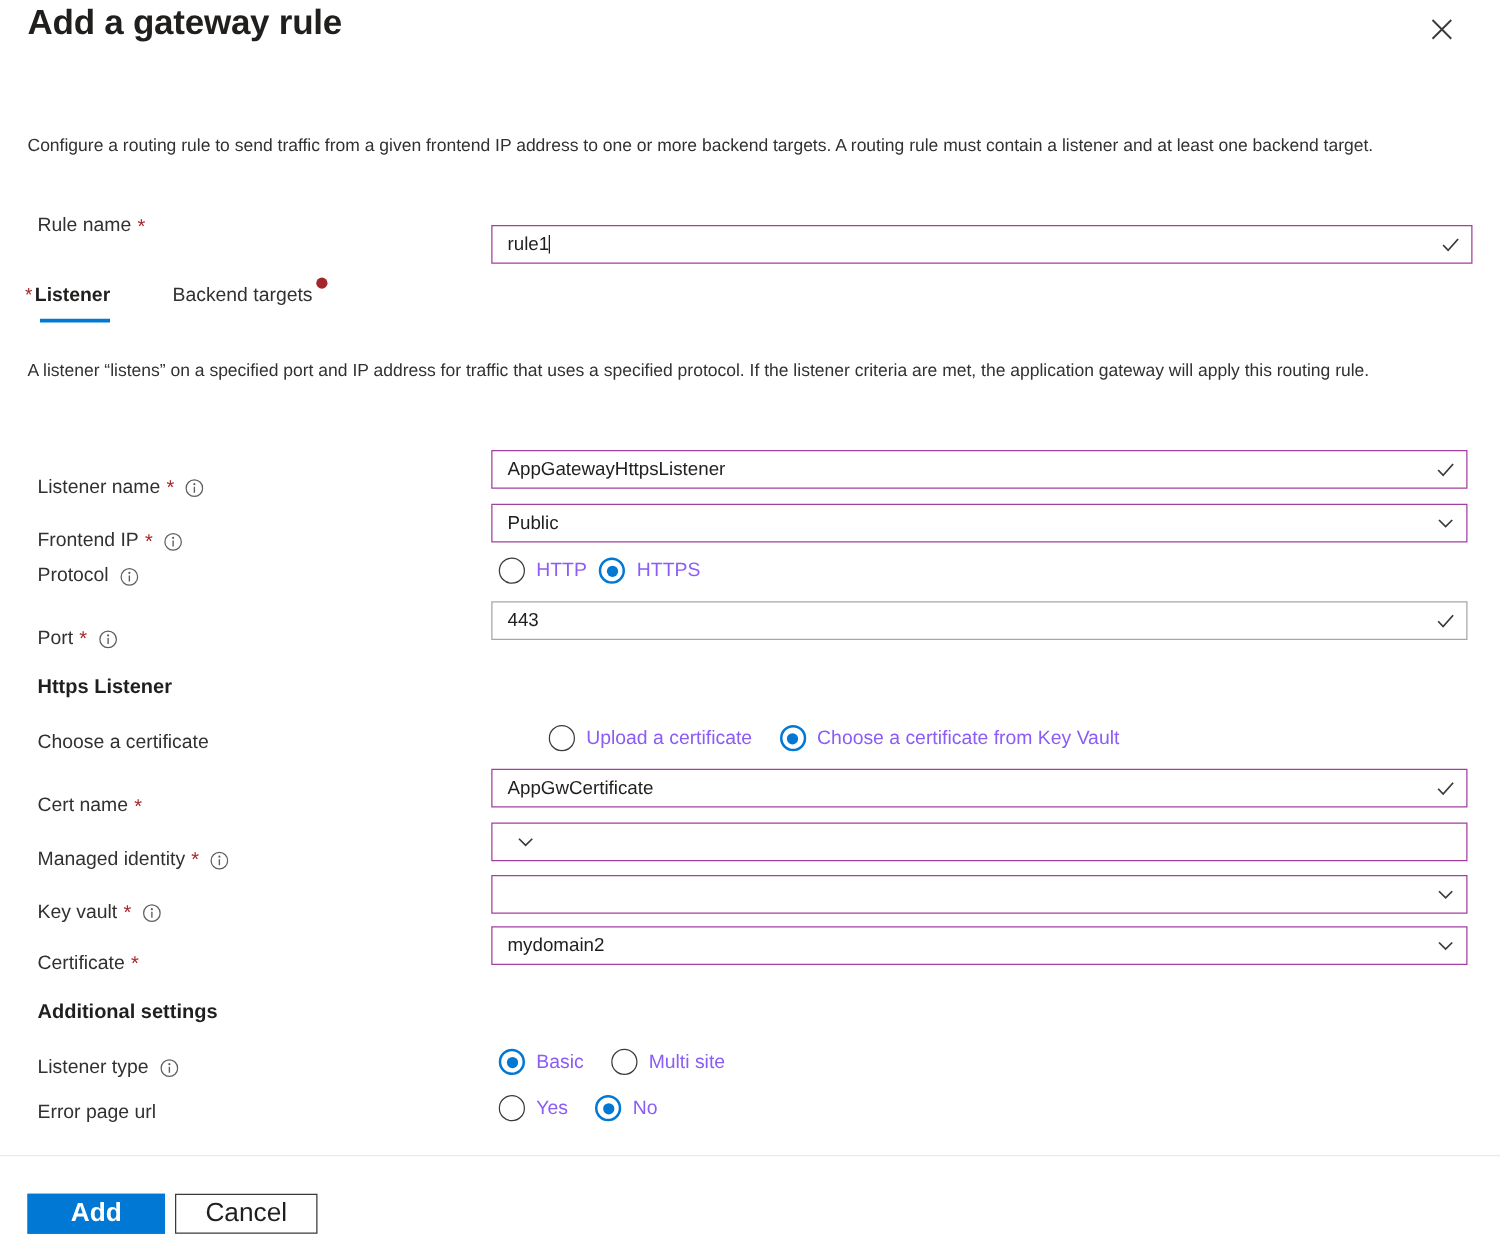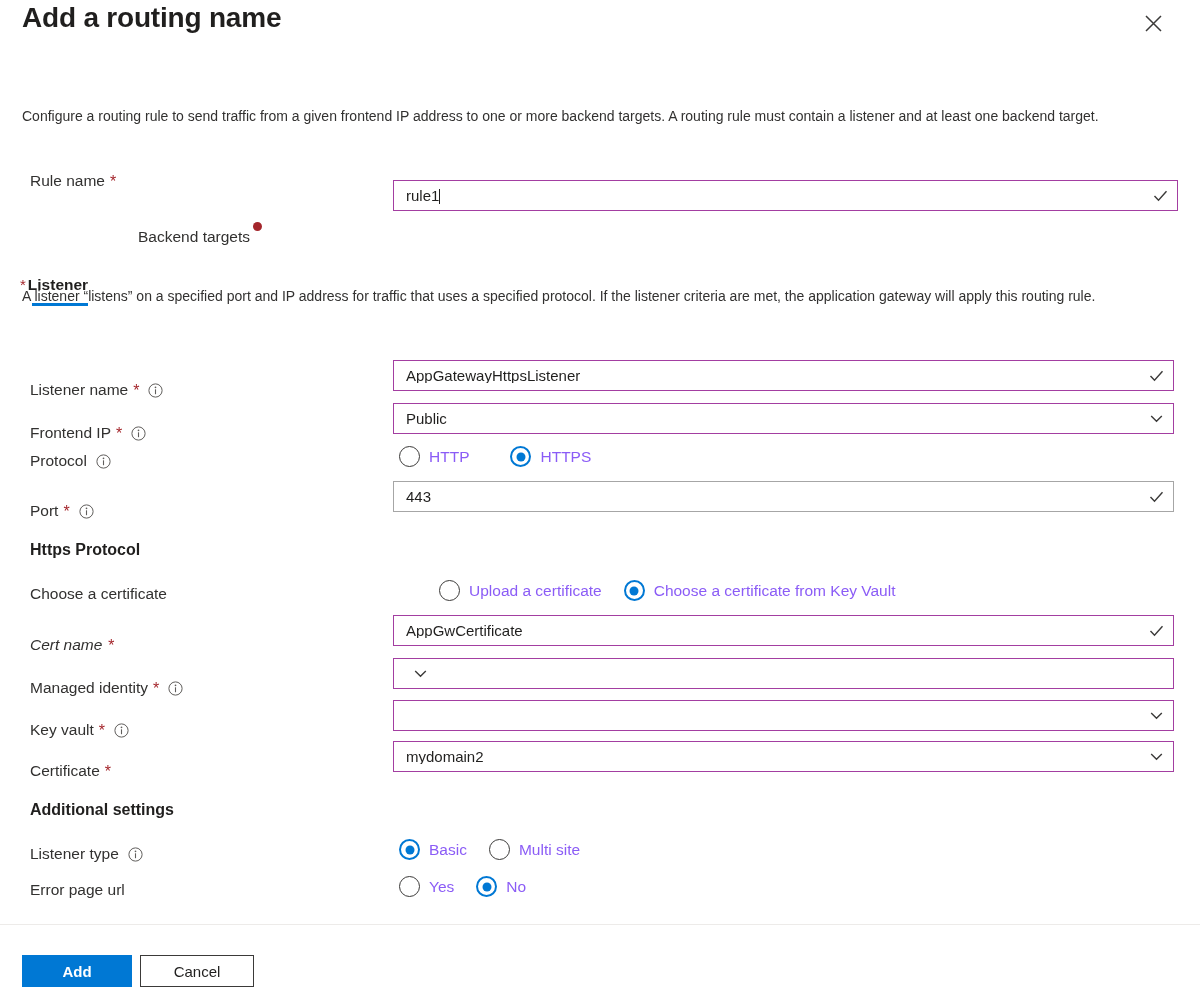--- a/index.html
+++ b/index.html
@@ -126,42 +126,42 @@
   }
 
   
   .divider {
     position: absolute; left: 0; top: 924px;
     width: 1200px; height: 1px; background: #edebe9;
   }
   .btn {
     position: absolute; top: 955px;
     height: 32px;
-    font-size: 15px;
+    font-size: 21px;
     font-family: "Liberation Sans", "DejaVu Sans", sans-serif;
     display: flex; align-items: center; justify-content: center;
     cursor: pointer; padding: 0 16px;
   }
   .btn-primary {
     left: 22px; width: 110px;
     background: #0078d4; color: #ffffff;
     border: 1px solid #0078d4; font-weight: 600;
   }
   .btn-secondary {
     left: 140px; width: 114px;
     background: #ffffff; color: #201f1e;
     border: 1px solid #3b3a39;
   }
 </style>
 </head>
 <body>
 
 <div class="blade">
 
-  <div class="title">Add a routing name</div>
+  <div class="title">Add a gateway rule</div>
 
   <button class="close-btn" aria-label="Close">
     <svg width="19" height="19" viewBox="0 0 19 19">
       <path d="M2 2 L17 17 M17 2 L2 17" stroke="#3b3a39" stroke-width="1.5" fill="none"></path>
     </svg>
   </button>
 
   <div class="desc" id="desc-main">Configure a routing rule to send traffic from a given frontend IP address to one or more backend targets. A routing rule must contain a listener and at least one backend target.</div>
 
   <div class="label" style="top:172px;">
@@ -171,21 +171,21 @@
   <div class="field purple wide" style="top:180px;">
     <span class="field-text"><span>rule1</span><span class="caret"></span></span>
     <span class="field-adorn">
       <svg width="17" height="17" viewBox="0 0 17 17">
           <path d="M2.5 9 L6.5 13.2 L14.5 4.2" stroke="#3b3a39" stroke-width="1.4" fill="none"></path>
         </svg>
     </span>
   </div>
 
   <div class="tabs">
-    <div class="tab active" style="left:0px;margin-top:48px;">
+    <div class="tab active" style="left:0px;">
       <span class="tab-star">*</span><span>Listener</span>
       <span class="tab-underline"></span>
     </div>
     <div class="tab" style="left:118px;">
       <span>Backend targets</span>
       <span class="tab-dot"></span>
     </div>
   </div>
 
   <div class="desc" id="desc-listener">A listener “listens” on a specified port and IP address for traffic that uses a specified protocol. If the listener criteria are met, the application gateway will apply this routing rule.</div>
@@ -238,21 +238,21 @@
           <circle cx="7.5" cy="4.3" r="0.85" fill="#605e5c"></circle>
           <path d="M7.5 6.3 L7.5 11.2" stroke="#605e5c" stroke-width="1.1"></path>
         </svg>
     </span>
   </div>
   <div class="radio-group" style="left:399px; top:446px;">
     <div class="radio-opt">
       <span class="radio-mark"></span>
       <span class="radio-lab">HTTP</span>
     </div>
-    <div class="radio-opt sel" style="margin-left:41px;">
+    <div class="radio-opt sel" style="margin-left:10px;">
       <span class="radio-mark"></span>
       <span class="radio-lab">HTTPS</span>
     </div>
   </div>
 
   <div class="label" style="top:502px;">
     <span>Port</span>
     <span class="req">*</span>
     <span class="info-ico">
       <svg width="15" height="15" viewBox="0 0 15 15">
@@ -264,37 +264,37 @@
   </div>
   <div class="field" style="top:481px;">
     <span class="field-text">443</span>
     <span class="field-adorn">
       <svg width="17" height="17" viewBox="0 0 17 17">
           <path d="M2.5 9 L6.5 13.2 L14.5 4.2" stroke="#3b3a39" stroke-width="1.4" fill="none"></path>
         </svg>
     </span>
   </div>
 
-  <div class="section-head" style="top:541px;">Https Protocol</div>
+  <div class="section-head" style="top:541px;">Https Listener</div>
 
   <div class="label" style="top:585px;">
     <span>Choose a certificate</span>
   </div>
   <div class="radio-group" style="left:399px; top:580px;padding-left:40px;">
     <div class="radio-opt">
       <span class="radio-mark"></span>
       <span class="radio-lab">Upload a certificate</span>
     </div>
     <div class="radio-opt sel" style="margin-left:22px;justify-content:flex-end;">
       <span class="radio-mark"></span>
       <span class="radio-lab">Choose a certificate from Key Vault</span>
     </div>
   </div>
 
-  <div class="label" style="top:636px;font-style:italic;">
+  <div class="label" style="top:636px;">
     <span>Cert name</span>
     <span class="req">*</span>
   </div>
   <div class="field purple" style="top:615px;">
     <span class="field-text">AppGwCertificate</span>
     <span class="field-adorn">
       <svg width="17" height="17" viewBox="0 0 17 17">
           <path d="M2.5 9 L6.5 13.2 L14.5 4.2" stroke="#3b3a39" stroke-width="1.4" fill="none"></path>
         </svg>
     </span>

